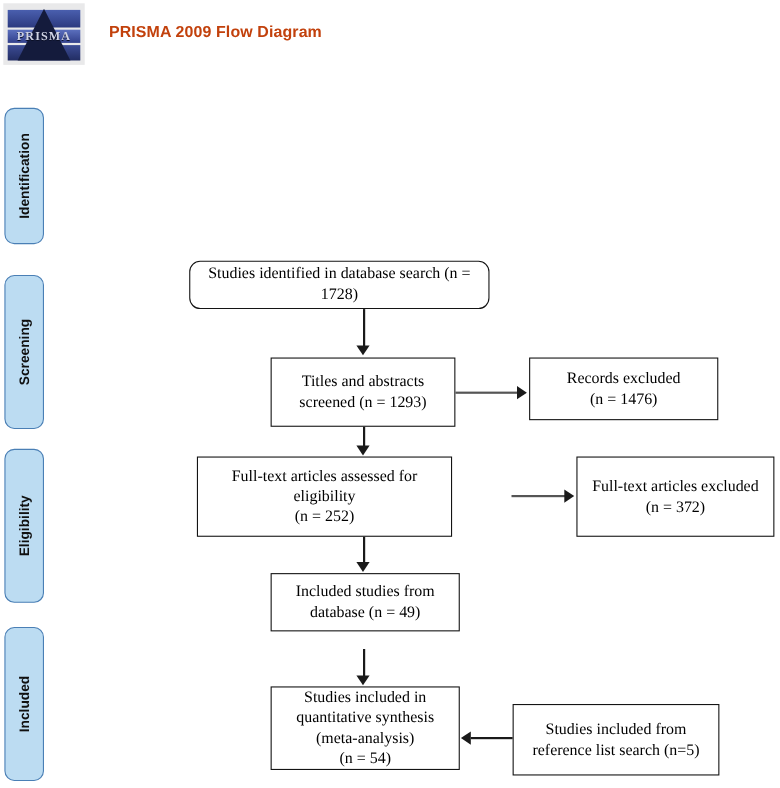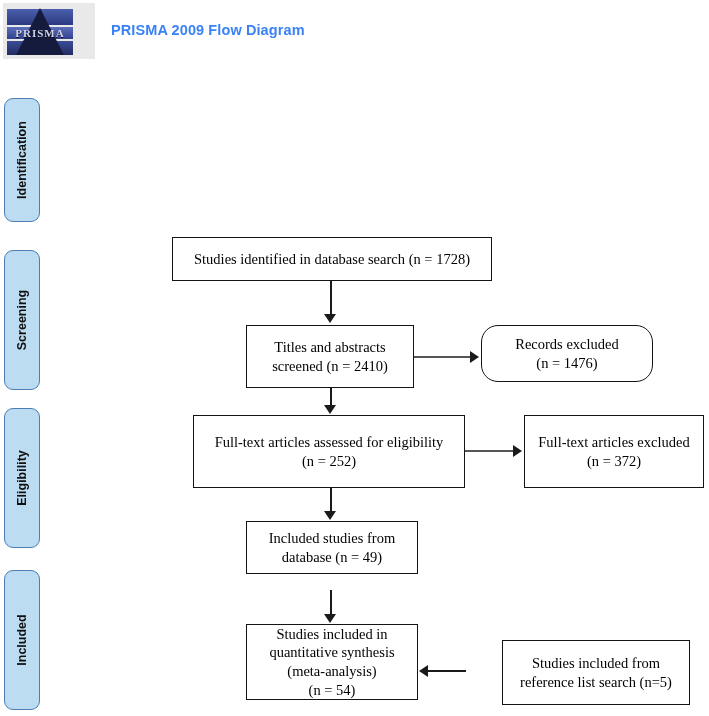--- a/index.html
+++ b/index.html
@@ -13,21 +13,21 @@
     position: relative;
     overflow: hidden;
     font-family: "Liberation Serif", "DejaVu Serif", serif;
   }
 
   
   #logo {
     position: absolute;
     left: 3px;
     top: 3px;
-    width: 92px;
+    width: 74px;
     height: 56px;
   }
   #logo .logo-bg {
     position: absolute;
     inset: 0;
     background: #e9e9ea;
   }
   #logo .logo-band {
     position: absolute;
     left: 4px;
@@ -61,24 +61,23 @@
     text-shadow: 0 1px 0 #0b1026;
   }
 
   #page-title {
     position: absolute;
     left: 99px;
     top: 22px;
     font-family: "Liberation Sans", sans-serif;
     font-size: 14.5px;
     font-weight: bold;
-    color: #3b82f6;
+    color: #c2410c;
     letter-spacing: 0.1px;
     white-space: nowrap;
-    margin-left: 12px;
   }
 
   
   .stage {
     position: absolute;
     left: 4px;
     width: 36px;
     background: #bcdcf2;
     border: 1.2px solid #4a7fb5;
     border-radius: 9px;
@@ -169,35 +168,35 @@
 <div class="stage" style="top:250px; height:140px;">
   <span class="stage-label">Screening</span>
 </div>
 <div class="stage" style="top:408px; height:140px;">
   <span class="stage-label">Eligibility</span>
 </div>
 <div class="stage" style="top:570px; height:140px;">
   <span class="stage-label">Included</span>
 </div>
 
-<div class="node" style="left:172px; top:237px; width:320px; height:44px;">
+<div class="node" style="left:172px; top:237px; width:273px; height:44px;border-radius:10px;">
   <span class="node-text">Studies identified in database search (n = 1728)</span>
 </div>
 
 <div class="node" style="left:246px; top:325px; width:168px; height:63px;">
   <span class="node-text">Titles and abstracts
-screened (n = 2410)</span>
-</div>
-
-<div class="node" style="left:481px; top:325px; width:172px; height:57px;border-radius:17px;">
+screened (n = 1293)</span>
+</div>
+
+<div class="node" style="left:481px; top:325px; width:172px; height:57px;">
   <span class="node-text">Records excluded
 (n =  1476)</span>
 </div>
 
-<div class="node" style="left:193px; top:415px; width:272px; height:73px;text-align:center;">
+<div class="node" style="left:179px; top:415px; width:232px; height:73px;text-align:center;">
   <span class="node-text">Full-text articles assessed for eligibility
 (n =  252)</span>
 </div>
 
 <div class="node" style="left:524px; top:415px; width:180px; height:73px;">
   <span class="node-text">Full-text articles excluded
 (n = 372)</span>
 </div>
 
 <div class="node" style="left:246px; top:521px; width:172px; height:53px;">
@@ -205,21 +204,21 @@
 database (n = 49)</span>
 </div>
 
 <div class="node" style="left:246px; top:624px; width:172px; height:76px;">
   <span class="node-text">Studies included in
 quantitative synthesis
 (meta-analysis)
 (n =  54)</span>
 </div>
 
-<div class="node" style="left:466px; top:640px; width:188px; height:65px;margin-left:36px;">
+<div class="node" style="left:466px; top:640px; width:188px; height:65px;">
   <span class="node-text">Studies included from
 reference list search (n=5)</span>
 </div>
 
 <div class="vline" style="left:330px; top:281px; height:35px;"></div>
 <div class="arrow-down" style="left:324px; top:314px;"></div>
 
 <div class="hline" style="left:414px; top:356px; width:58px;"></div>
 <div class="arrow-right" style="left:470px; top:351px;"></div>
 

